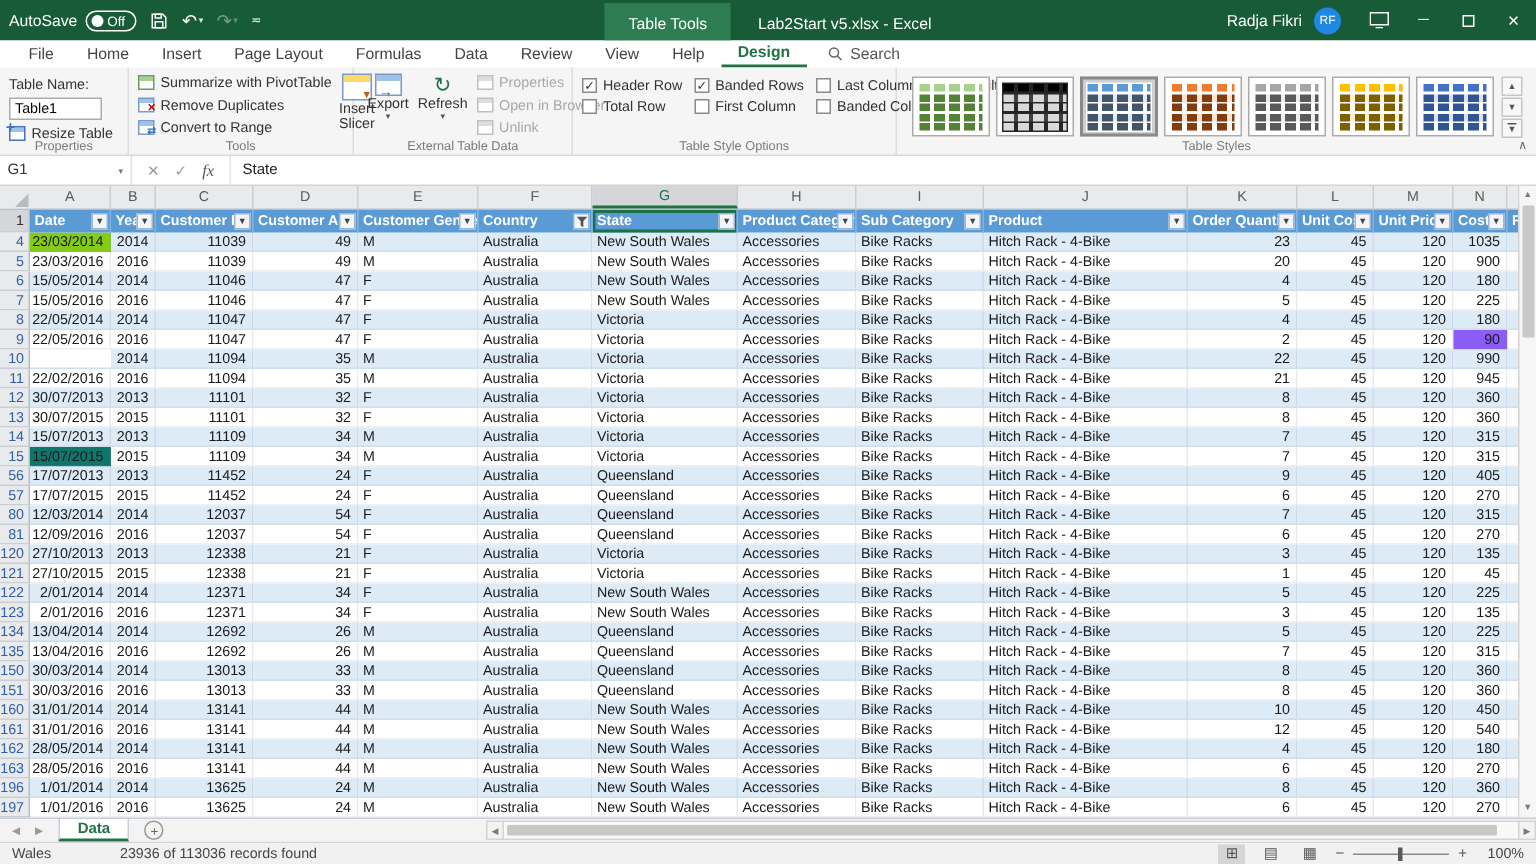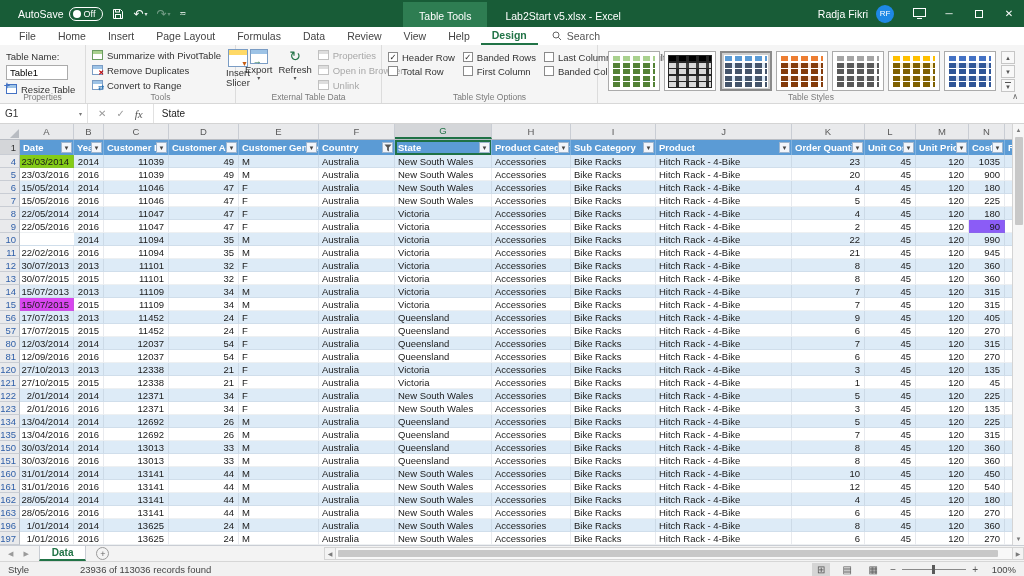--- a/index.html
+++ b/index.html
@@ -2,21 +2,21 @@
 <html><head>
 <meta charset="utf-8">
 <style>
   * { box-sizing: border-box; margin: 0; padding: 0; }
   html,body { width:1024px; height:576px; overflow:hidden; }
   body { font-family:"Liberation Sans", sans-serif; font-size:10px; color:#333; background:#fff; }
   .app { width:1024px; height:576px; display:flex; flex-direction:column; }
 
   
   .titlebar { height:27px; background:#185C37; color:#fff; display:flex; align-items:center; position:relative; flex:0 0 27px; }
-  .tb-left { display:flex; align-items:center; gap:9px; padding-left:18px; }
+  .tb-left { display:flex; align-items:center; gap:9px; padding-left:6px; }
   .autosave { display:flex; align-items:center; gap:5px; font-size:10.5px; }
   .as-pill { display:flex; align-items:center; gap:3px; border:1px solid #fff; border-radius:8px; padding:1px 7px 1px 3px; font-size:9px; }
   .as-dot { width:8px; height:8px; border-radius:50%; background:#fff; display:inline-block; }
   .qat-btn { background:none; border:none; color:#fff; font-size:12px; line-height:1; cursor:default; display:flex; align-items:center; }
   .qat-caret { font-size:6px; margin-left:1px; opacity:.85; }
   .disabled-qat { opacity:.4; }
   .tb-center { position:absolute; left:0; right:0; top:0; height:31px; display:flex; align-items:center; justify-content:center; pointer-events:none; }
   .ctx-tab { background:#2E7D52; height:27px; display:flex; align-items:center; padding:0 16px; font-size:10.5px; margin-right:18px; }
   .doc-title { font-size:10.5px; }
   .tb-right { margin-left:auto; display:flex; align-items:center; height:27px; }
@@ -665,21 +665,21 @@
             <div class="dcell l" style="width: 85px; flex: 0 0 85px; background: rgb(221, 235, 247);">Bike Racks</div>
             <div class="dcell l" style="width: 136px; flex: 0 0 136px; background: rgb(221, 235, 247);">Hitch Rack - 4-Bike</div>
             <div class="dcell r" style="width: 73px; flex: 0 0 73px; background: rgb(221, 235, 247);">7</div>
             <div class="dcell r" style="width: 51px; flex: 0 0 51px; background: rgb(221, 235, 247);">45</div>
             <div class="dcell r" style="width: 53px; flex: 0 0 53px; background: rgb(221, 235, 247);">120</div>
             <div class="dcell r" style="width: 36px; flex: 0 0 36px; background: rgb(221, 235, 247);">315</div>
             <div class="dcell" style="width: 7px; flex: 0 0 7px; border-right: none; background: rgb(221, 235, 247);"></div>
           </div>
           <div class="drow">
             <div class="rownum" style="width: 20px; flex: 0 0 20px; height: 13px;">15</div>
-            <div class="dcell r" style="width: 54px; flex: 0 0 54px; background: #d946ef;">15/07/2015</div>
+            <div class="dcell r" style="width: 54px; flex: 0 0 54px; background: #0f766e;">15/07/2015</div>
             <div class="dcell r" style="width: 30px; flex: 0 0 30px; background: rgb(255, 255, 255);">2015</div>
             <div class="dcell r" style="width: 65px; flex: 0 0 65px; background: rgb(255, 255, 255);">11109</div>
             <div class="dcell r" style="width: 70px; flex: 0 0 70px; background: rgb(255, 255, 255);">34</div>
             <div class="dcell l" style="width: 80px; flex: 0 0 80px; background: rgb(255, 255, 255);">M</div>
             <div class="dcell l" style="width: 76px; flex: 0 0 76px; background: rgb(255, 255, 255);">Australia</div>
             <div class="dcell l" style="width: 97px; flex: 0 0 97px; background: rgb(255, 255, 255);">Victoria</div>
             <div class="dcell l" style="width: 79px; flex: 0 0 79px; background: rgb(255, 255, 255);">Accessories</div>
             <div class="dcell l" style="width: 85px; flex: 0 0 85px; background: rgb(255, 255, 255);">Bike Racks</div>
             <div class="dcell l" style="width: 136px; flex: 0 0 136px; background: rgb(255, 255, 255);">Hitch Rack - 4-Bike</div>
             <div class="dcell r" style="width: 73px; flex: 0 0 73px; background: rgb(255, 255, 255);">7</div>
@@ -1032,21 +1032,21 @@
     <div class="hscroll">
       <div class="hs-btn">◀</div>
       <div class="hs-track">
           <div class="hs-thumb"></div>
         </div>
       <div class="hs-btn">▶</div>
     </div>
   </div>
 
   <div class="statusbar">
-    <span class="sb-mode">Style</span>
+    <span class="sb-mode">Wales</span>
     <span class="sb-records">23936 of 113036 records found</span>
     <div class="sb-right">
       <span class="view-ic active">⊞</span>
       <span class="view-ic">▤</span>
       <span class="view-ic">▦</span>
       <div class="zoom-ctl">
         <span class="zoom-sign">−</span>
         <span class="zoom-track">
             <span class="zoom-thumb"></span>
           </span>

